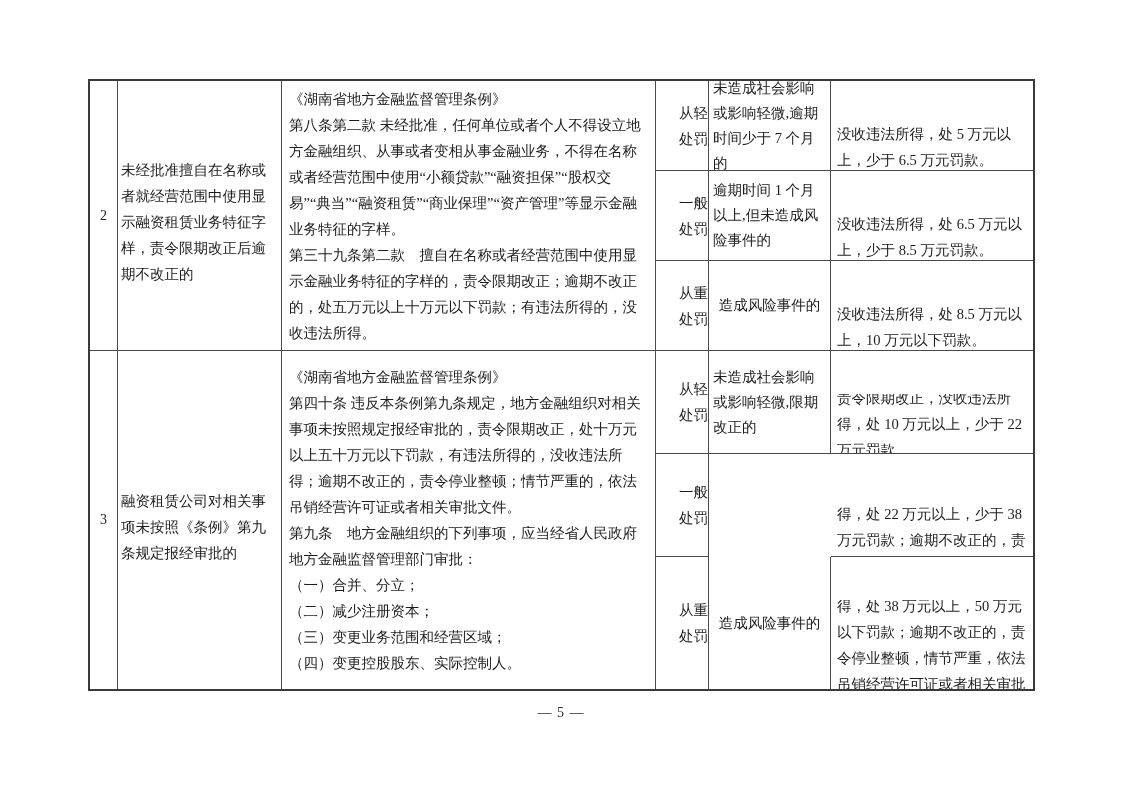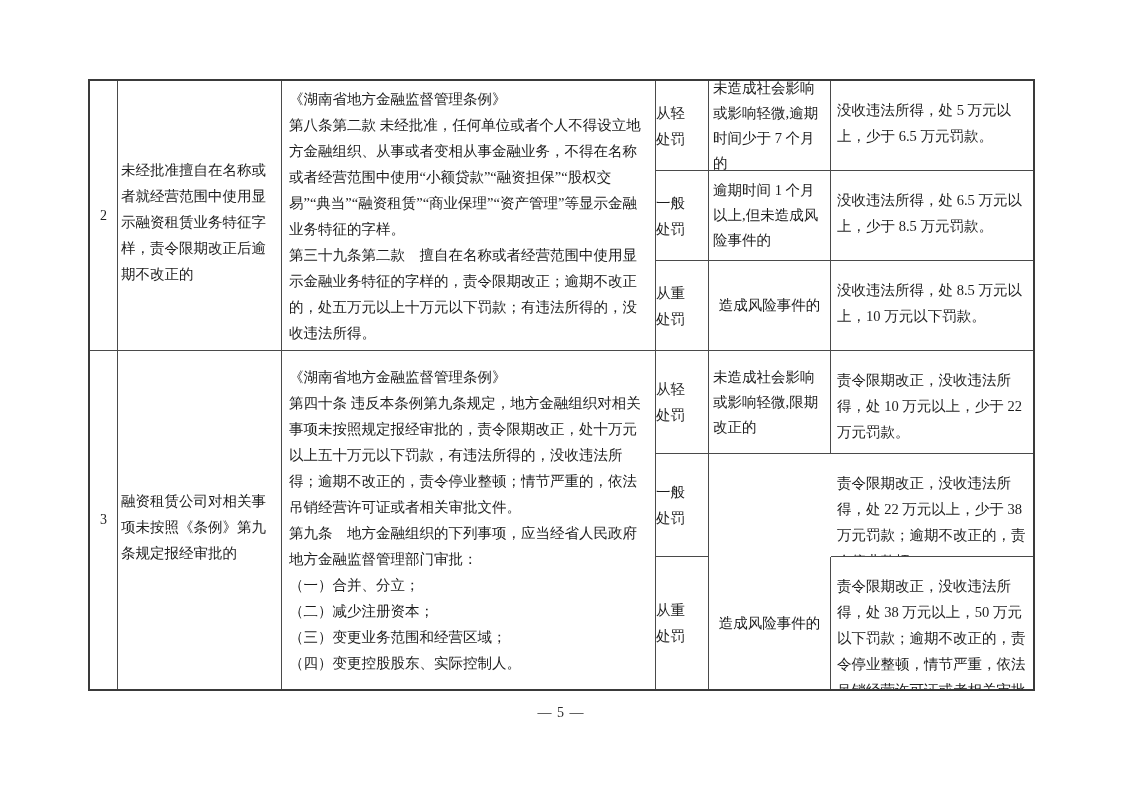--- a/index.html
+++ b/index.html
@@ -30,24 +30,24 @@
     border-right:1px solid var(--line);
     border-bottom:1px solid var(--line);
     font-size:14.5px;
     line-height:26px;
     overflow:hidden;
   }
   .col-index{grid-column:1;grid-row:1/4;display:flex;align-items:center;justify-content:center;font-size:14px;}
   .col-violation{grid-column:2;grid-row:1/4;display:flex;align-items:center;padding:13px 2px 0 3px;}
   .col-legal{grid-column:3;grid-row:1/4;display:flex;flex-direction:column;justify-content:center;padding:0 6px 0 7px;}
   .col-legal p{margin:0;}
-  .col-level{grid-column:4;display:flex;align-items:center;justify-content:flex-start;}
+  .col-level{grid-column:4;display:flex;align-items:center;justify-content:flex-end;}
   .col-level .lvl{display:inline-block;width:2em;text-align:center;}
   .col-circ{grid-column:5;display:flex;align-items:center;justify-content:center;padding:0 4px;line-height:25px;}
-  .col-pen{grid-column:6;display:flex;align-items:flex-start;padding:16px 6px;border-right:none;}
+  .col-pen{grid-column:6;display:flex;align-items:center;padding:16px 6px;border-right:none;margin-top:43px;}
   .blk{display:inline-block;max-width:100%;text-align:left;}
   .sub-r1{grid-row:1;}
   .sub-r2{grid-row:2;}
   .sub-r3{grid-row:3;}
   .row-3 .col-index,
   .row-3 .col-violation,
   .row-3 .col-legal,
   .row-3 .sub-r3{border-bottom:none;}
   .page-footer{
     position:absolute;left:0;top:705px;width:1122px;

